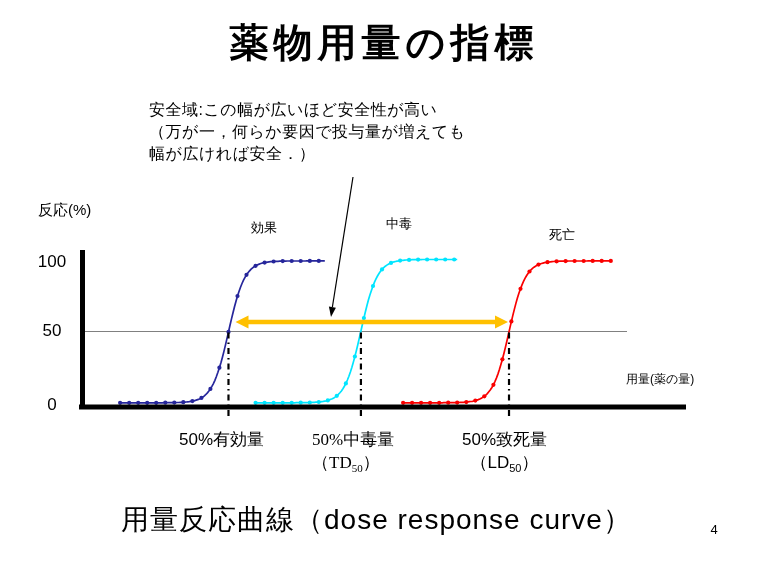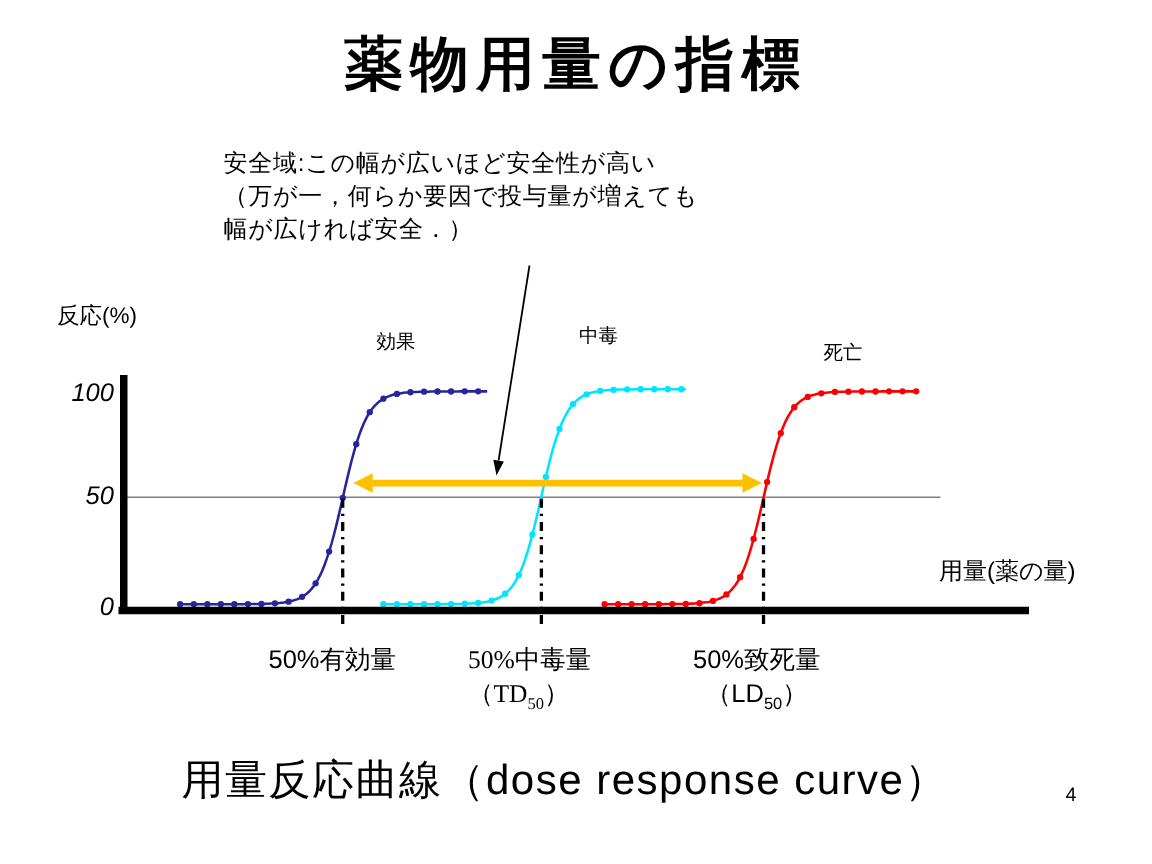--- a/index.html
+++ b/index.html
@@ -3,22 +3,22 @@
 <meta charset="utf-8">
 <style>
   html,body{margin:0;padding:0;background:#fff;}
   #slide{position:relative;width:768px;height:576px;background:#ffffff;overflow:hidden;
          font-family:"Liberation Sans","DejaVu Sans",sans-serif;color:#000;}
   .abs{position:absolute;margin:0;white-space:nowrap;}
   #chart-svg{position:absolute;left:0;top:0;}
   .title{left:0;top:16px;width:768px;text-align:center;font-size:39px;letter-spacing:5px;font-family:Liberation Serif, serif;}
   .annotation{left:149px;top:99px;font-size:16px;line-height:22px;letter-spacing:0.5px;white-space:pre-line;}
   .ylabel{left:38px;top:201px;font-size:15px;}
-  .xlabel{left:626px;top:371px;font-size:16px;}
-  .tick{left:28px;width:48px;text-align:right;font-size:17px;font-style:italic;}
+  .xlabel{left:626px;top:371px;font-size:12px;}
+  .tick{left:28px;width:48px;text-align:center;font-size:17px;}
   .t100{top:252px;} .t50{top:321px;} .t0{top:395px;}
   .curve-label{font-size:13px;}
   .cl0{left:251px;top:219px;} .cl1{left:386px;top:215px;} .cl2{left:513px;top:226px;margin-left:36px;}
   .dose-label{top:428px;font-size:17px;line-height:23px;}
   .dg0{left:179px;} .dg1{left:312px;font-family:Liberation Serif, serif;} .dg2{left:462px;text-align:center;}
   .dose-label sub{font-size:11px;line-height:0;}
   .caption{left:121px;top:501px;font-size:28px;letter-spacing:1px;}
   .page-num{left:700px;top:522px;width:28px;text-align:center;font-size:13px;}
 </style>
 </head>

